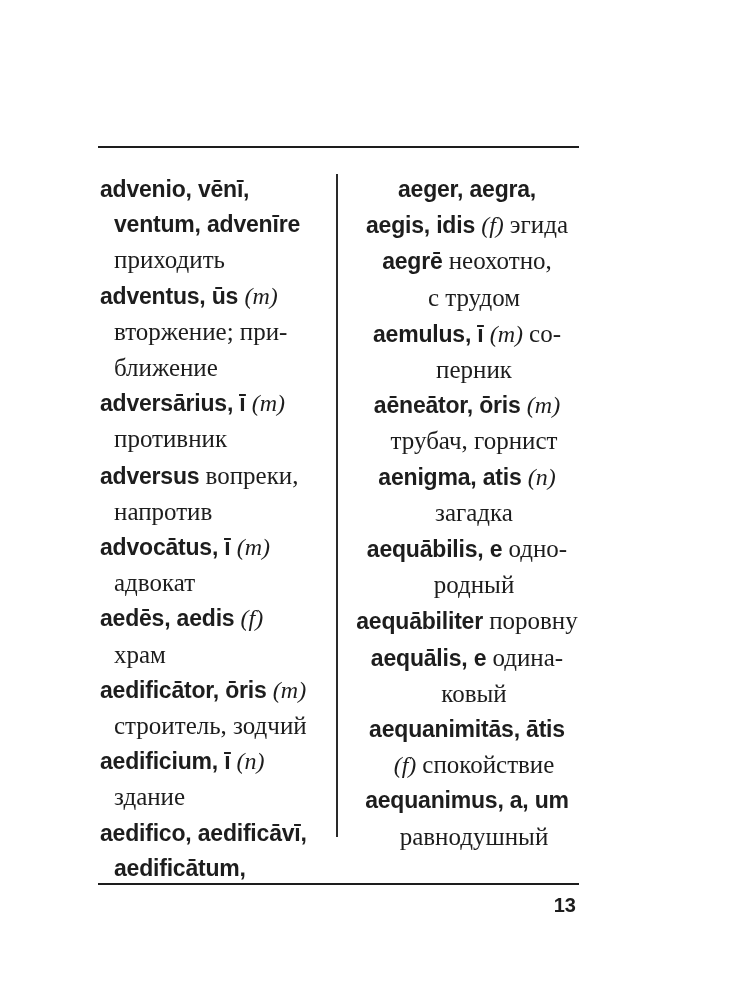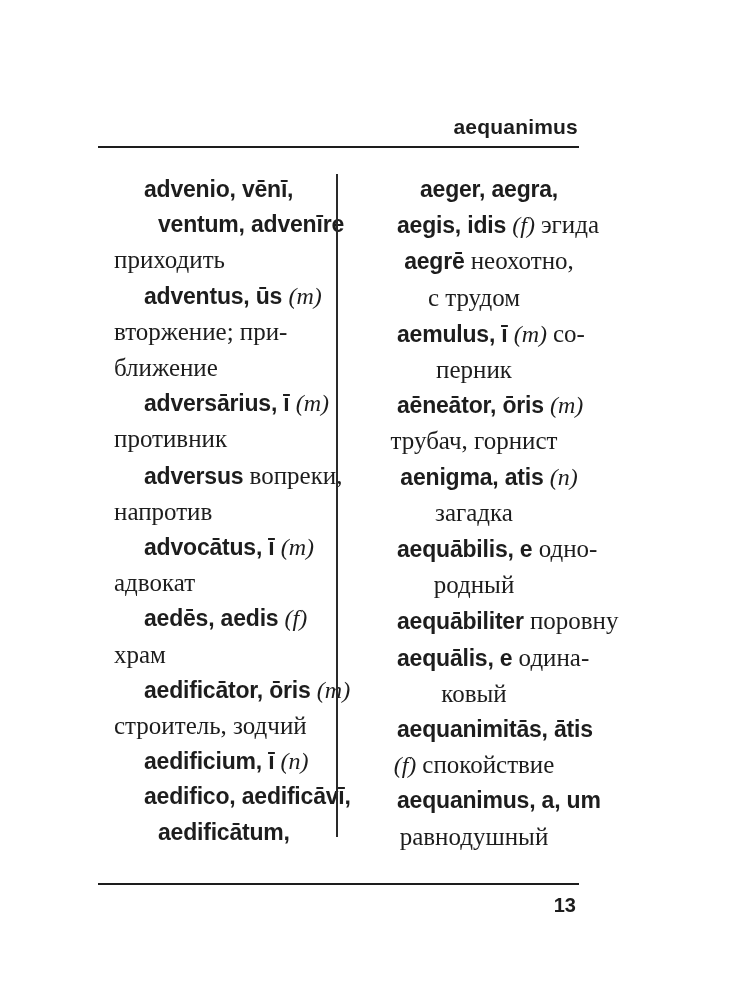--- a/index.html
+++ b/index.html
@@ -51,21 +51,20 @@
   .line {
     line-height: 33.2px;
     white-space: pre;
   }
   .line.indent { padding-left: 14px; }
   .seg-bold {
     font-family: "Liberation Sans", sans-serif;
     font-weight: bold;
     font-size: 23px;
     letter-spacing: -0.2px;
-    margin-left: 44px;
   }
   .seg-serif {
     font-family: "Liberation Serif", serif;
     font-size: 25px;
   }
   .seg-italic {
     font-family: "Liberation Serif", serif;
     font-style: italic;
     font-size: 24px;
   }
@@ -85,41 +84,41 @@
     text-align: right;
     font-family: "Liberation Sans", sans-serif;
     font-weight: bold;
     font-size: 20px;
   }
 </style>
 </head>
 <body>
 
 <div class="page" style="color: rgb(29, 29, 29);">
-  <div class="running-head">aequanimus</div>
   <div class="header-rule"></div>
 
   <div class="column column-left" id="col-left">
       <div class="line"><span class="seg-bold">advenio, vēnī,</span></div>
       <div class="line indent"><span class="seg-bold">ventum, advenīre</span></div>
       <div class="line indent"><span class="seg-serif">приходить</span></div>
       <div class="line"><span class="seg-bold">adventus, ūs </span><span class="seg-italic">(m)</span></div>
       <div class="line indent"><span class="seg-serif">вторжение; при-</span></div>
       <div class="line indent"><span class="seg-serif">ближение</span></div>
       <div class="line"><span class="seg-bold">adversārius, ī </span><span class="seg-italic">(m)</span></div>
       <div class="line indent"><span class="seg-serif">противник</span></div>
       <div class="line"><span class="seg-bold">adversus </span><span class="seg-serif">вопреки,</span></div>
       <div class="line indent"><span class="seg-serif">напротив</span></div>
       <div class="line"><span class="seg-bold">advocātus, ī </span><span class="seg-italic">(m)</span></div>
       <div class="line indent"><span class="seg-serif">адвокат</span></div>
       <div class="line"><span class="seg-bold">aedēs, aedis </span><span class="seg-italic">(f)</span></div>
       <div class="line indent"><span class="seg-serif">храм</span></div>
       <div class="line"><span class="seg-bold">aedificātor, ōris </span><span class="seg-italic">(m)</span></div>
       <div class="line indent"><span class="seg-serif">строитель, зодчий</span></div>
       <div class="line"><span class="seg-bold">aedificium, ī </span><span class="seg-italic">(n)</span></div>
+      <div class="line indent"><span class="seg-serif">здание</span></div>
       <div class="line"><span class="seg-bold">aedifico, aedificāvī,</span></div>
       <div class="line indent"><span class="seg-bold">aedificātum,</span></div>
     </div>
 
   <div class="vertical-rule"></div>
 
   <div class="column column-right" id="col-right">
       <div class="line"><span class="seg-bold">aeger, aegra,</span></div>
       <div class="line"><span class="seg-bold">aegis, idis </span><span class="seg-italic">(f) </span><span class="seg-serif">эгида</span></div>
       <div class="line"><span class="seg-bold">aegrē </span><span class="seg-serif">неохотно,</span></div>

